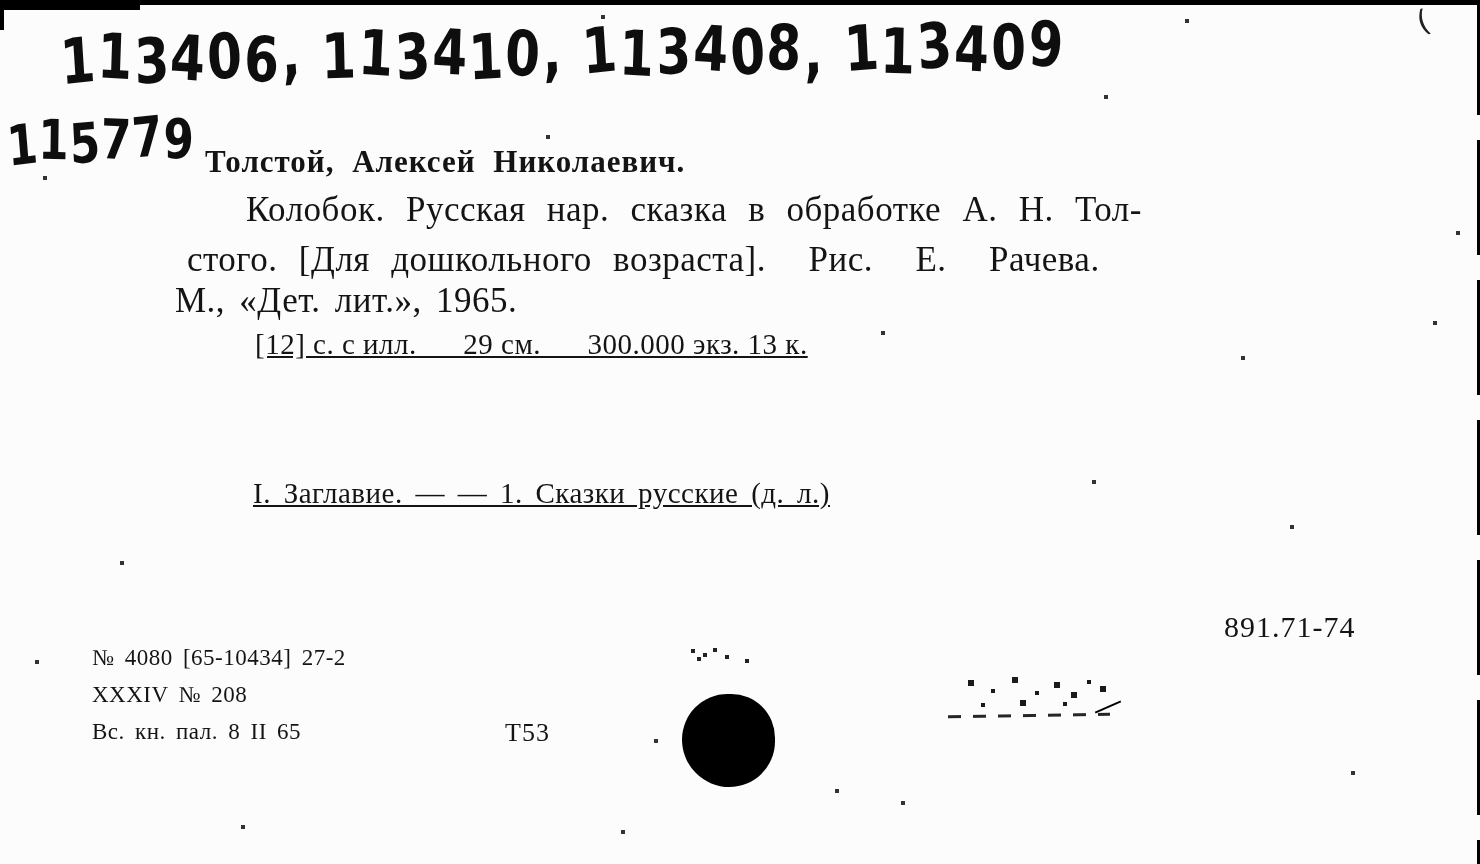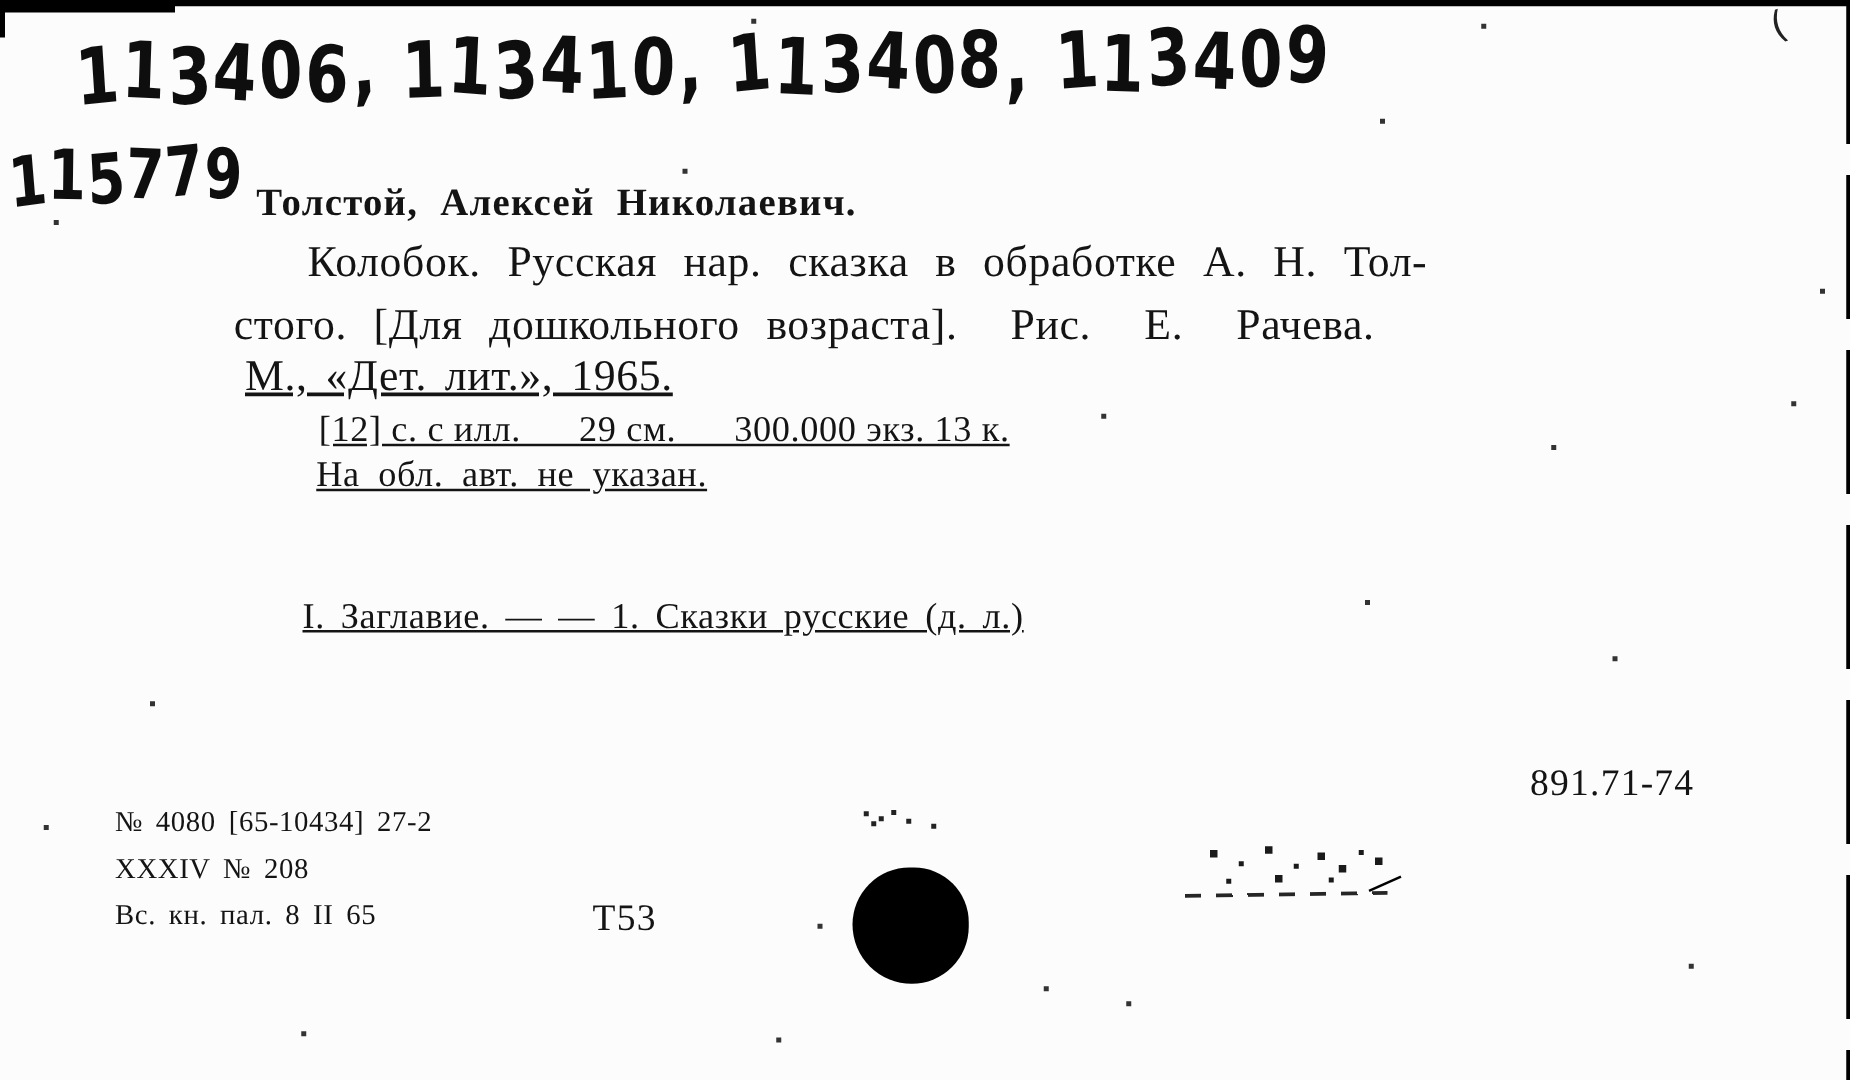--- a/index.html
+++ b/index.html
@@ -33,34 +33,34 @@
 
   
   .author-line {
     left: 205px; top: 144px;
     font-size: 31px; font-weight: 700;
     letter-spacing: 1px; word-spacing: 9px;
   }
   .title-line { font-size: 35px; letter-spacing: 0.5px; }
   .title-1 { left: 246px; top: 190px; word-spacing: 12px; }
   .title-2 { left: 187px; top: 240px; word-spacing: 12px; text-align: center; }
-  .title-3 { left: 196px; top: 281px; word-spacing: 5px; text-decoration: underline; }
+  .title-3 { left: 175px; top: 281px; word-spacing: 5px; }
 
   .small-line { font-size: 29px; letter-spacing: 0.5px; text-decoration: underline; }
   .collation { left: 255px; top: 328px; }
   .note      { left: 253px; top: 364px; word-spacing: 7px; }
-  .tracings  { left: 242px; top: 477px; word-spacing: 5px; }
+  .tracings  { left: 253px; top: 477px; word-spacing: 5px; }
 
   .udc { left: 1224px; top: 610px; font-size: 30px; letter-spacing: 1px; }
 
   .footer-line { font-size: 23px; letter-spacing: 0.5px; word-spacing: 4px; }
   .footer-1 { left: 92px; top: 645px; }
   .footer-2 { left: 92px; top: 682px; }
   .footer-3 { left: 92px; top: 719px; }
-  .author-mark { left: 474px; top: 718px; font-size: 30px; letter-spacing: 1px; }
+  .author-mark { left: 505px; top: 718px; font-size: 26px; letter-spacing: 1px; }
 
   
   .hole {
     position: absolute; left: 682px; top: 694px;
     width: 93px; height: 93px;
     background: #000;
     border-radius: 50% 48% 50% 52%;
   }
 
   
@@ -129,21 +129,20 @@
   <div class="abs hand hand-top"><span style="transform: rotate(-4deg) translateY(1px);">1</span><span style="transform: rotate(3deg) translateY(-2px);">1</span><span style="transform: rotate(-2deg) translateY(2px);">3</span><span style="transform: rotate(4deg) translateY(0px);">4</span><span style="transform: rotate(-3deg) translateY(-1px);">0</span><span style="transform: rotate(2deg) translateY(2px);">6</span><span style="transform: rotate(-4deg) translateY(-2px);">,</span> <span style="transform: rotate(-1deg) translateY(0px);">1</span><span style="transform: rotate(4deg) translateY(-2px);">1</span><span style="transform: rotate(-4deg) translateY(1px);">3</span><span style="transform: rotate(3deg) translateY(-2px);">4</span><span style="transform: rotate(-2deg) translateY(2px);">1</span><span style="transform: rotate(4deg) translateY(0px);">0</span><span style="transform: rotate(-3deg) translateY(-1px);">,</span> <span style="transform: rotate(-4deg) translateY(-2px);">1</span><span style="transform: rotate(3deg) translateY(1px);">1</span><span style="transform: rotate(-1deg) translateY(0px);">3</span><span style="transform: rotate(4deg) translateY(-2px);">4</span><span style="transform: rotate(-4deg) translateY(1px);">0</span><span style="transform: rotate(3deg) translateY(-2px);">8</span><span style="transform: rotate(-2deg) translateY(2px);">,</span> <span style="transform: rotate(-3deg) translateY(-1px);">1</span><span style="transform: rotate(2deg) translateY(2px);">1</span><span style="transform: rotate(-4deg) translateY(-2px);">3</span><span style="transform: rotate(3deg) translateY(1px);">4</span><span style="transform: rotate(-1deg) translateY(0px);">0</span><span style="transform: rotate(4deg) translateY(-2px);">9</span></div>
   <div class="abs hand hand-acc"><span style="transform: rotate(-4deg) translateY(1px);">1</span><span style="transform: rotate(3deg) translateY(-2px);">1</span><span style="transform: rotate(-2deg) translateY(2px);">5</span><span style="transform: rotate(4deg) translateY(0px);">7</span><span style="transform: rotate(-3deg) translateY(-1px);">7</span><span style="transform: rotate(2deg) translateY(2px);">9</span></div>
 
   <div class="abs author-line">Толстой, Алексей Николаевич.</div>
 
   <div class="abs title-line title-1">Колобок. Русская нар. сказка в обработке А. Н. Тол-</div>
   <div class="abs title-line title-2">стого. [Для дошкольного возраста].  Рис.  Е.  Рачева.</div>
   <div class="abs title-line title-3">М., «Дет. лит.», 1965.</div>
 
   <div class="abs small-line collation">[12] с. с илл.      29 см.      300.000 экз. 13 к.</div>
-  <div class="abs small-line note">На обл. авт. не указан.</div>
 
   <div class="abs small-line tracings">I. Заглавие. — — 1. Сказки русские (д. л.)</div>
 
   <div class="abs udc">891.71-74</div>
 
   <div class="abs footer-line footer-1">№ 4080 [65-10434] 27-2</div>
   <div class="abs footer-line footer-2">XXXIV № 208</div>
   <div class="abs footer-line footer-3">Вс. кн. пал. 8 II 65</div>
   <div class="abs author-mark">Т53</div>
 

